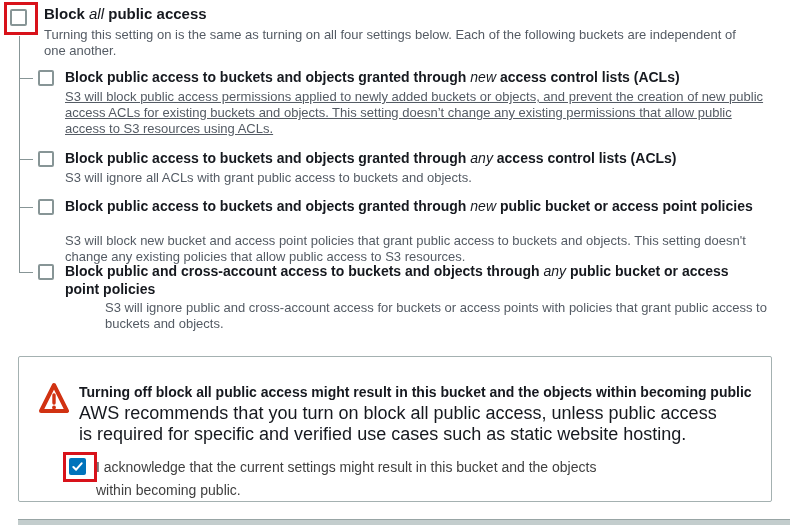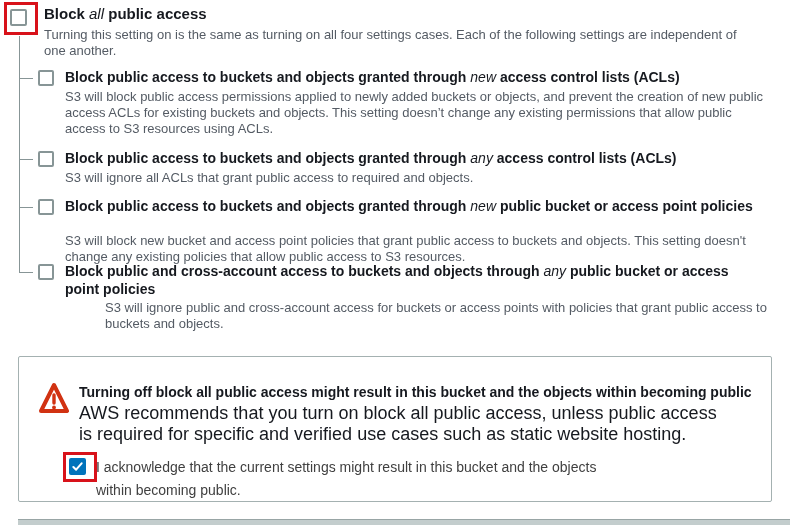--- a/index.html
+++ b/index.html
@@ -75,43 +75,43 @@
 <div id="root">
 
   <div class="annot" style="left:4px; top:2px; width:34px; height:33px;"></div>
   <div class="cbx" style="left:10px; top:9px;"></div>
 
   <div class="title main" style="left:44px; top:5px;">
     <span>Block</span>
     <span class="it">all</span>
     <span>public access</span>
   </div>
-  <div class="desc" style="left:44px; top:27px;">Turning this setting on is the same as turning on all four settings cases. Each of the following settings are independent of one another.</div>
+  <div class="desc" style="left:44px; top:27px;">Turning this setting on is the same as turning on all four settings below. Each of the following buckets are independent of one another.</div>
 
   <div class="tree-v" style="left:19px; top:36px; height:237px;"></div>
   <div class="tree-h" style="left:19px; top:78px;  width:14px;"></div>
   <div class="tree-h" style="left:19px; top:159px; width:14px;"></div>
   <div class="tree-h" style="left:19px; top:207px; width:14px;"></div>
   <div class="tree-h" style="left:19px; top:272px; width:14px;"></div>
 
   <div class="cbx small" style="left:38px; top:70px;"></div>
   <div class="title" style="left:65px; top:68px;">
     <span>Block public access to buckets and objects granted through</span>
     <span class="it">new</span>
     <span>access control lists (ACLs)</span>
   </div>
-  <div class="desc" style="left:65px; top:89px;">S3 will block public access permissions applied to newly added buckets or objects, and prevent the creation of new public access ACLs for existing buckets and objects. This setting doesn’t change any existing permissions that allow public access to S3 resources using ACLs.</div>
+  <div class="desc" style="left:65px; top:89px;text-decoration:underline;">S3 will block public access permissions applied to newly added buckets or objects, and prevent the creation of new public access ACLs for existing buckets and objects. This setting doesn’t change any existing permissions that allow public access to S3 resources using ACLs.</div>
 
   <div class="cbx small" style="left:38px; top:151px;"></div>
   <div class="title" style="left:65px; top:149px;">
     <span>Block public access to buckets and objects granted through</span>
     <span class="it">any</span>
     <span>access control lists (ACLs)</span>
   </div>
-  <div class="desc" style="left:65px; top:170px;">S3 will ignore all ACLs that grant public access to required and objects.</div>
+  <div class="desc" style="left:65px; top:170px;">S3 will ignore all ACLs with grant public access to buckets and objects.</div>
 
   <div class="cbx small" style="left:38px; top:199px;"></div>
   <div class="title" style="left:65px; top:197px;">
     <span>Block public access to buckets and objects granted through</span>
     <span class="it">new</span>
     <span>public bucket or access point policies</span>
   </div>
   <div class="desc" style="left:65px; top:218px;margin-top:15px;">S3 will block new bucket and access point policies that grant public access to buckets and objects. This setting doesn't change any existing policies that allow public access to S3 resources.</div>
 
   <div class="cbx small" style="left:38px; top:264px;"></div>

